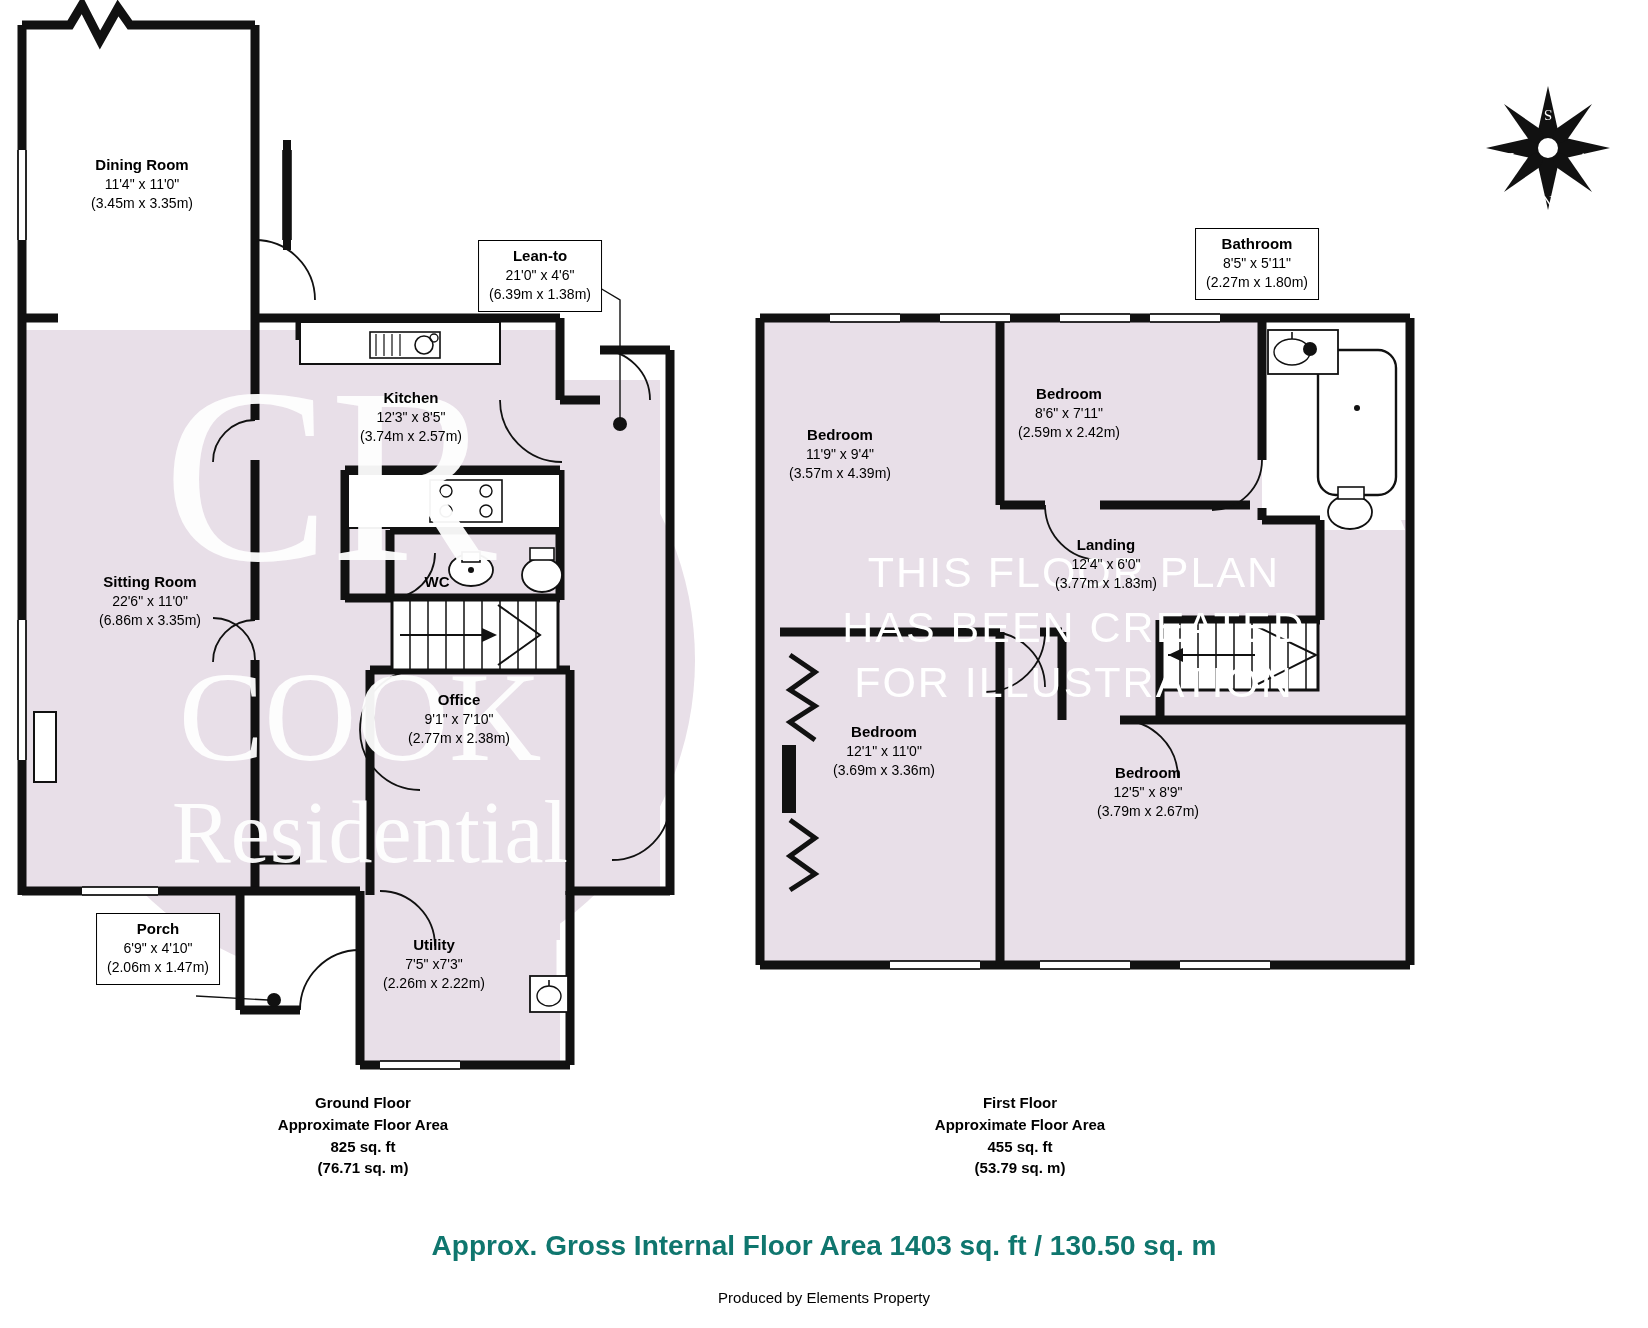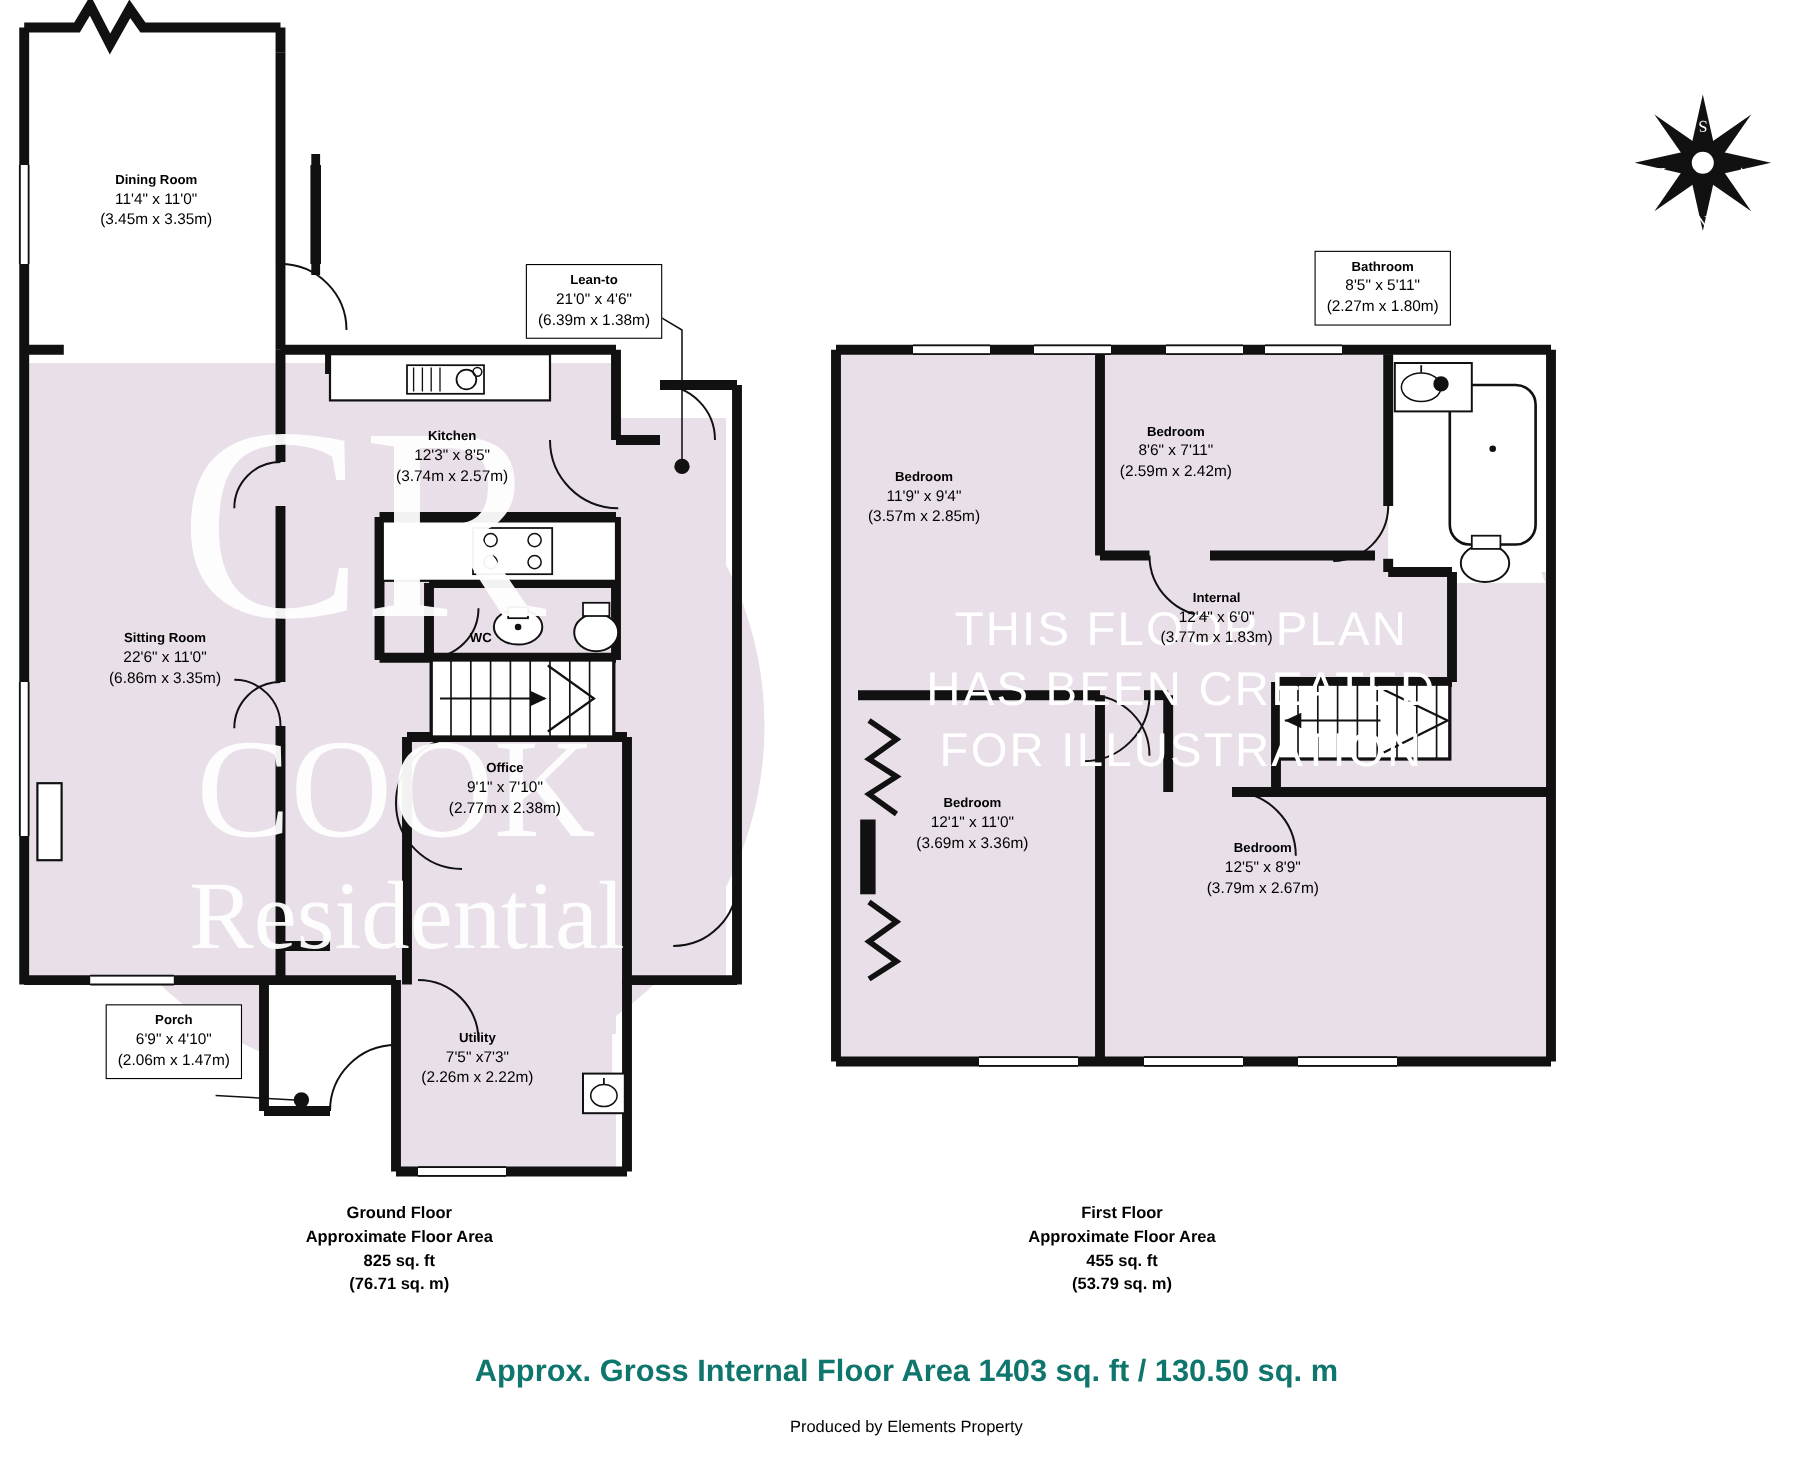--- a/index.html
+++ b/index.html
@@ -23,21 +23,21 @@
   .label {
     position: absolute;
     text-align: center;
     color: #000000;
     line-height: 1.35;
     white-space: nowrap;
     pointer-events: none;
   }
   .label .ttl {
     font-weight: bold;
-    font-size: 12px;
+    font-size: 15px;
     display: block;
   }
   .label .dim {
     font-size: 14px;
     display: block;
   }
   .boxed {
     border: 1.5px solid #000;
     background: #fff;
     padding: 5px 10px 7px 10px;
@@ -427,25 +427,25 @@
 
 <div class="label" style="left:1069px; top:384px; transform:translateX(-50%);">
   <span class="ttl">Bedroom</span>
   <span class="dim">8'6" x 7'11"</span>
   <span class="dim">(2.59m x 2.42m)</span>
 </div>
 
 <div class="label" style="left:840px; top:425px; transform:translateX(-50%);">
   <span class="ttl">Bedroom</span>
   <span class="dim">11'9" x 9'4"</span>
-  <span class="dim">(3.57m x 2.85m)</span>
+  <span class="dim">(3.57m x 4.39m)</span>
 </div>
 
 <div class="label" style="left:1106px; top:535px; transform:translateX(-50%);">
-  <span class="ttl">Internal</span>
+  <span class="ttl">Landing</span>
   <span class="dim">12'4" x 6'0"</span>
   <span class="dim">(3.77m x 1.83m)</span>
 </div>
 
 <div class="label" style="left:884px; top:722px; transform:translateX(-50%);">
   <span class="ttl">Bedroom</span>
   <span class="dim">12'1" x 11'0"</span>
   <span class="dim">(3.69m x 3.36m)</span>
 </div>
 

